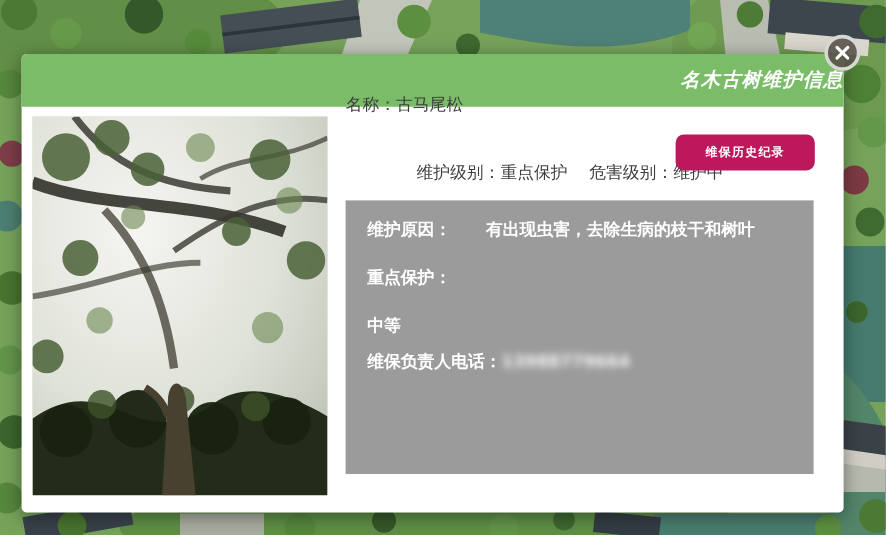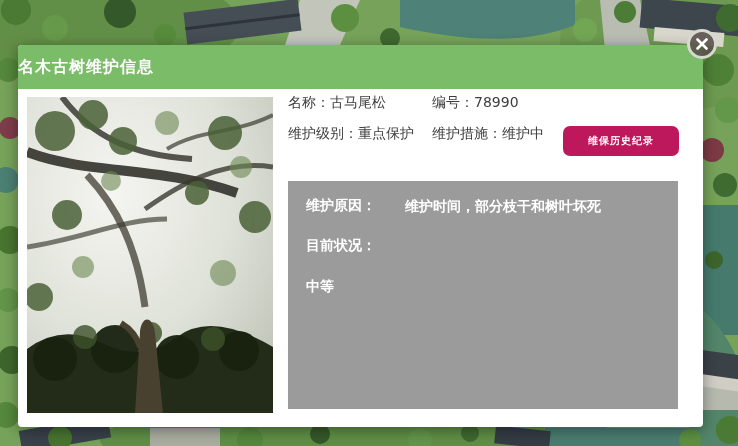--- a/index.html
+++ b/index.html
@@ -12,63 +12,63 @@
 
   
   .dialog{
     position:absolute;left:18px;top:45px;width:685px;height:382px;
     background:#ffffff;border-radius:4px;
     box-shadow:0 3px 14px rgba(0,0,0,.38);
   }
   .dialog-header{
     position:absolute;left:0;top:0;width:685px;height:44px;
     background:#7abc68;border-radius:4px 4px 0 0;
-    display:flex;align-items:center;justify-content:flex-start;
+    display:flex;align-items:center;justify-content:flex-end;font-style:italic;
   }
   .dialog-title{color:#fff;font-size:16px;font-weight:bold;letter-spacing:1px;}
   .close-btn{
     position:absolute;left:669px;top:-16px;width:24px;height:24px;
     border:3px solid #d8d8d3;border-radius:50%;
     background:rgba(88,80,72,.88);
     display:flex;align-items:center;justify-content:center;
     cursor:pointer;box-sizing:content-box;
   }
 
   
   .photo{
     position:absolute;left:9px;top:52px;width:246px;height:316px;
     overflow:hidden;background:#d8dbd3;
   }
 
   
-  .rcol{position:absolute;left:270px;top:46px;width:390px;}
+  .rcol{position:absolute;left:270px;top:32px;width:390px;}
   .frow{display:flex;font-size:14px;color:#3d3d3d;line-height:20px;}
   .frow1{margin-top:1px;}
-  .frow2{margin-top:6px;height:30px;align-items:center;}
+  .frow2{margin-top:31px;height:30px;align-items:center;justify-content:center;}
   .fw1{width:144px;}
   .fw2{width:128px;}
   .fw3{flex:1;}
   .field{white-space:nowrap;}
   .history-btn{
     position:absolute;left:275px;top:35px;width:116px;height:30px;
     background:#be185d;border:none;border-radius:7px;
     color:#fff;font-size:10px;font-weight:bold;letter-spacing:1px;
     font-family:inherit;cursor:pointer;display:flex;align-items:center;justify-content:center;
   }
 
   
   .panel{
     position:absolute;left:0;top:90px;width:390px;height:228px;
     background:#9b9b9b;box-sizing:border-box;
     padding:15px 0 8px 18px;
     display:flex;flex-direction:column;
   }
   .detail-row{display:flex;margin-bottom:10px;line-height:20px;}
   .detail-label{
-    min-width:99px;color:#fff;font-size:14px;font-weight:bold;white-space:nowrap;font-family:Liberation Serif, serif;
+    min-width:99px;color:#fff;font-size:14px;font-weight:bold;white-space:nowrap;
   }
   .detail-value{
     color:#fff;font-size:14px;font-weight:bold;white-space:pre;
   }
   .blurred{filter:blur(3px);opacity:.92;}
 </style>
 </head>
 <body>
 
 <svg class="bg" viewBox="0 0 738 446" aria-hidden="true">
@@ -201,41 +201,44 @@
 
       <path d="M108,316 L113,236 C114,218 126,218 128,236 L136,316 Z" fill="#49412f"></path>
       <path d="M113,250 C110,240 104,232 94,226" stroke="#49412f" stroke-width="6" fill="none"></path>
     </svg>
   </div>
 
   <div class="rcol">
 
     <div class="frow frow1">
       <span class="field fw1"><span>名称：</span><span>古马尾松</span></span>
-      <span class="field fw3"><span>编号：</span><span>78990</span></span>
     </div>
 
     <div class="frow frow2">
       <span class="field fw1"><span>维护级别：</span><span>重点保护</span></span>
-      <span class="field fw2"><span>维护措施：</span><span>维护中</span></span>
+      <span class="field fw2"><span>危害级别：</span><span>维护中</span></span>
     </div>
 
     <button class="history-btn">维保历史纪录</button>
 
     <div class="panel">
       <div class="detail-row">
         <span class="detail-label">维护原因：</span>
-        <span class="detail-value">维护时间，部分枝干和树叶坏死</span>
-      </div>
-      <div class="detail-row">
-      </div>
-      <div class="detail-row">
-        <span class="detail-label">目前状况：</span>
+        <span class="detail-value">有出现虫害，去除生病的枝干和树叶</span>
+      </div>
+      <div class="detail-row">
+      </div>
+      <div class="detail-row">
+        <span class="detail-label">重点保护：</span>
       </div>
       <div class="detail-row">
       </div>
       <div class="detail-row">
         <span class="detail-value">中等</span>
       </div>
+      <div class="detail-row">
+        <span class="detail-label">维保负责人电话：</span>
+        <span class="detail-value blurred">13988779664</span>
+      </div>
     </div>
 
   </div>
 </div>
 
 </body></html>

